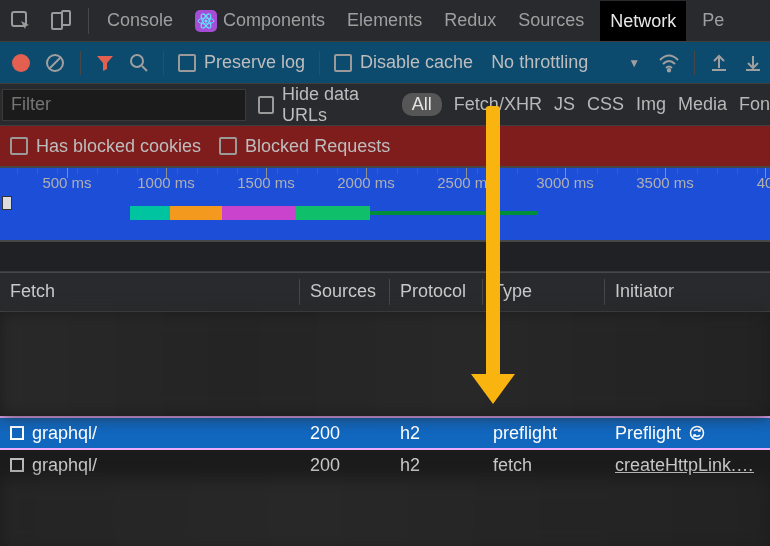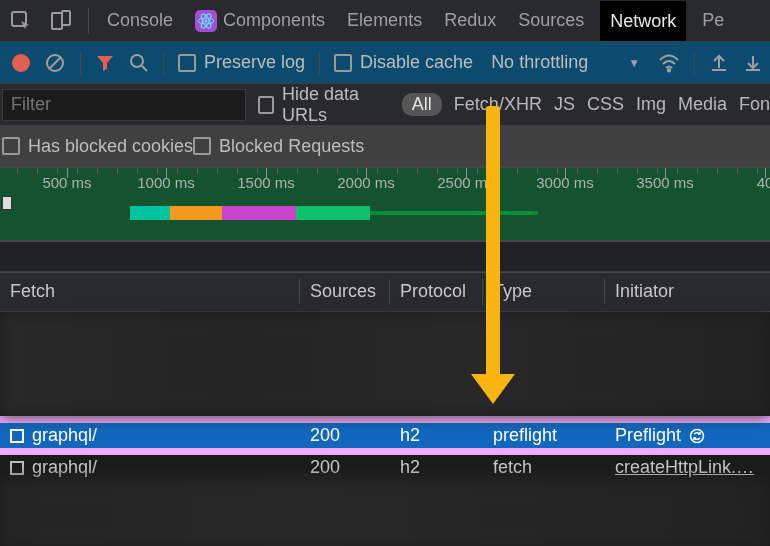--- a/index.html
+++ b/index.html
@@ -21,41 +21,41 @@
 .chk { display: inline-flex; align-items: center; gap: 8px; color: #bdbdbd; font-size: 18px; }
 .chk-box { width: 18px; height: 18px; border: 2px solid #9a9a9a; border-radius: 2px; display: inline-block; }
 .throttle { color: #bdbdbd; font-size: 18px; margin-left: 4px; display: inline-flex; align-items: center; gap: 6px; }
 .tri-down { font-size: 12px; color: #9f9f9f; }
 
 .filterbar { display: flex; align-items: center; height: 42px; background: #292a2d; border-bottom: 1px solid #3e3e3e; gap: 12px; }
 .filter-input { background: #1b1b1b; border: 1px solid #3a3a3a; color: #9e9e9e; font-size: 18px; padding: 4px 8px; width: 244px; height: 32px; outline: none; margin-left: 2px; }
 .pill { background: #565656; color: #e4e4e4; border-radius: 10px; padding: 1px 10px; font-size: 18px; }
 .ftxt { color: #b8b8b8; font-size: 18px; }
 
-.filterbar2 { display: flex; align-items: center; height: 42px; background: #404040; border-bottom: 2px solid #474747; padding-left: 2px; }
-
-.timeline { height: 74px; background: #14532d; border-bottom: 2px solid #474747; position: relative; }
+.filterbar2 { display: flex; align-items: center; height: 42px; background: #7f1d1d; border-bottom: 2px solid #474747; gap: 18px; padding-left: 10px; }
+
+.timeline { height: 74px; background: #1d4ed8; border-bottom: 2px solid #474747; position: relative; }
 .ticks { position: relative; height: 26px; }
 .tick { position: absolute; top: 0; height: 10px; border-left: 1px solid #8f8f8f; }
 .tick.minor { height: 6px; border-left-color: #5c5c5c; }
 .tick-label { position: absolute; top: 6px; font-size: 15px; color: #b0b0b0; transform: translateX(-50%); white-space: nowrap; }
 .tl-bars { position: absolute; top: 38px; left: 0; right: 0; height: 14px; }
 .bar { position: absolute; top: 0; height: 14px; }
 .thin-bar { position: absolute; top: 43px; height: 4px; background: #008f39; }
 .marker { position: absolute; top: 28px; width: 10px; height: 14px; background: #ddd; border: 1px solid #333; }
 
 .grid-ghost { height: 30px; background: #202124; border-bottom: 1px solid #3b3b3b; }
 
 .thead { display: flex; height: 40px; background: #292a2d; border-top: 1px solid #474747; border-bottom: 1px solid #474747; }
 .th { color: #c8c8c8; font-size: 18px; padding: 8px 10px; position: relative; }
 .th:not(:last-child)::after { content: ""; position: absolute; right: 0; top: 6px; bottom: 6px; width: 1px; background: #474747; }
 
 .tbody { background: #1b1b1b; position: relative; }
 .blur-block { height: 104px; background: linear-gradient(90deg, #2b2b2b, #262626 30%, #2a2a2a 60%, #232323); filter: blur(8px); opacity: .9; }
-.row { display: flex; height: 32px; align-items: center; border-top: 7px solid #f0abfc; }
+.row { display: flex; height: 32px; align-items: center; border-top: 2px solid #f0abfc; }
 .row.sel { background: #1166bd; color: #fff; }
 .td { font-size: 18px; padding: 3px 10px; color: #c9c9c9; display: flex; align-items: center; gap: 8px; }
 .row.sel .td { color: #fff; }
 .sq { width: 14px; height: 14px; border: 2px solid #bbb; display: inline-block; }
 .row.sel .sq { border-color: #fff; }
 .link-u { text-decoration: underline; }
 .sync-ic { display: inline-flex; align-items: center; }
 .blur-block2 { height: 70px; background: linear-gradient(90deg, #262626, #2a2a2a 40%, #232323); filter: blur(8px); opacity: .9; border-top: 1px solid #3a3a3a; }
 
 .cols-name .th:nth-child(1),.row .td:nth-child(1){width:300px;flex:0 0 300px}

